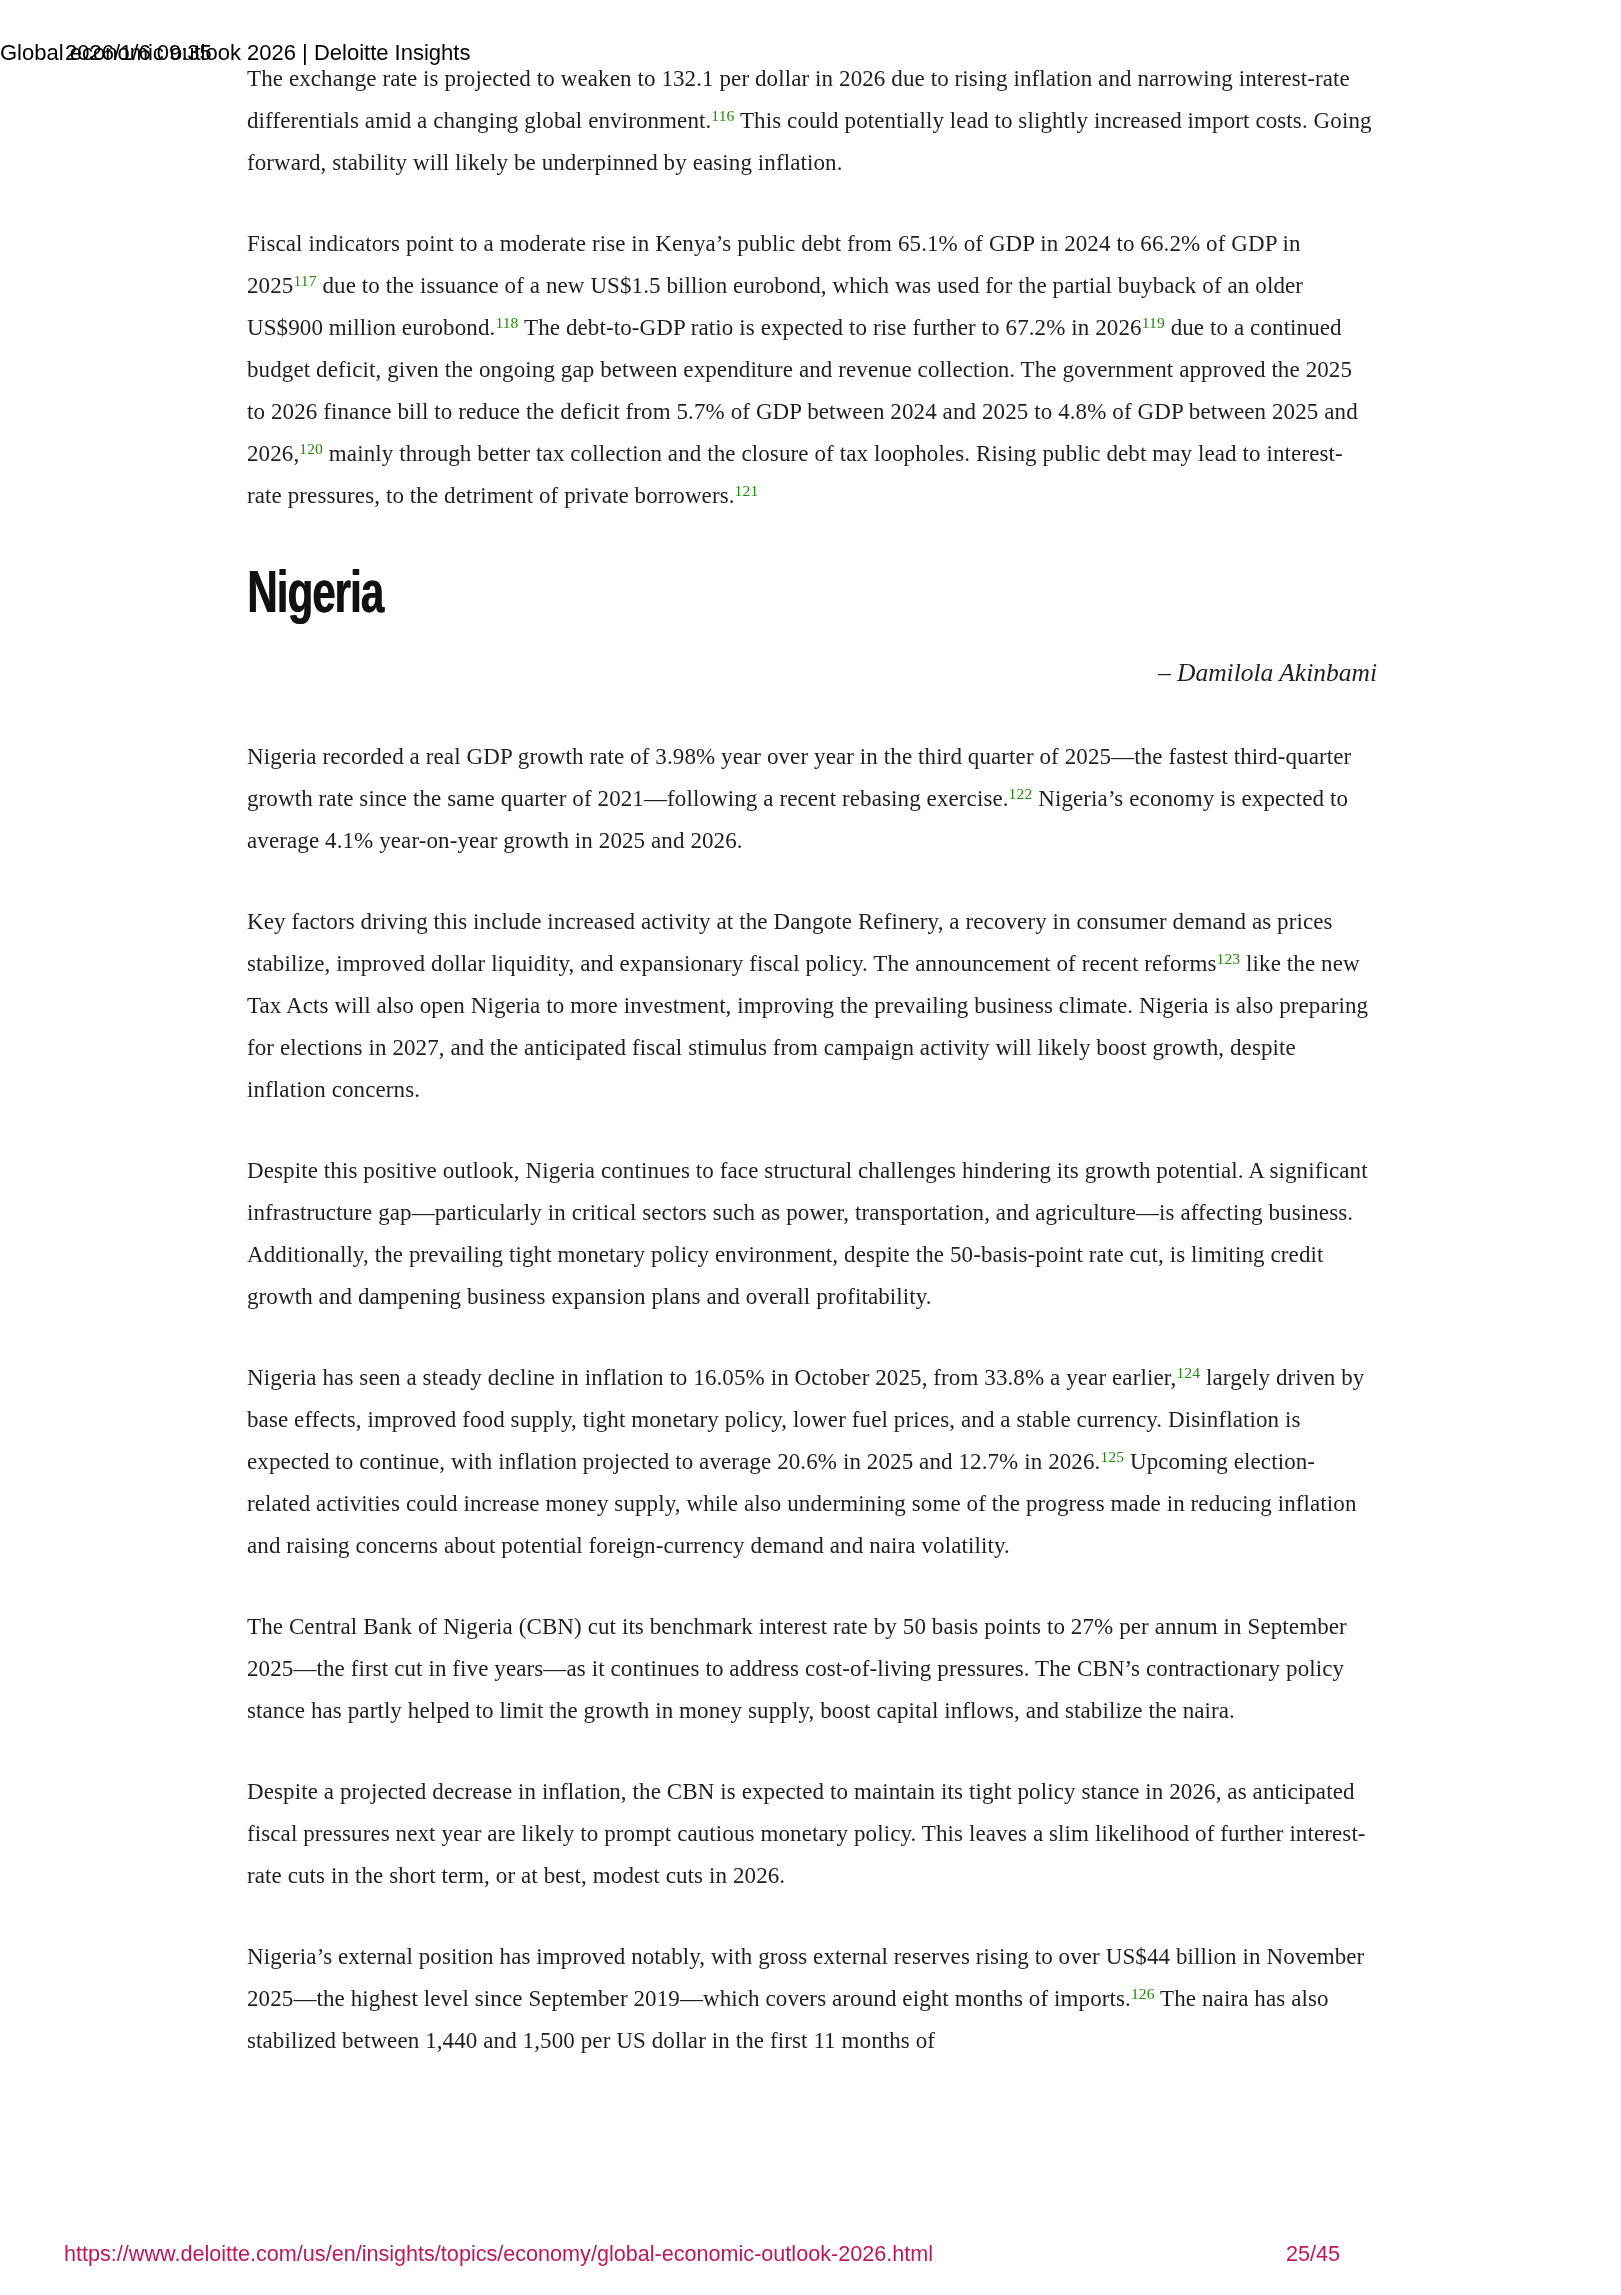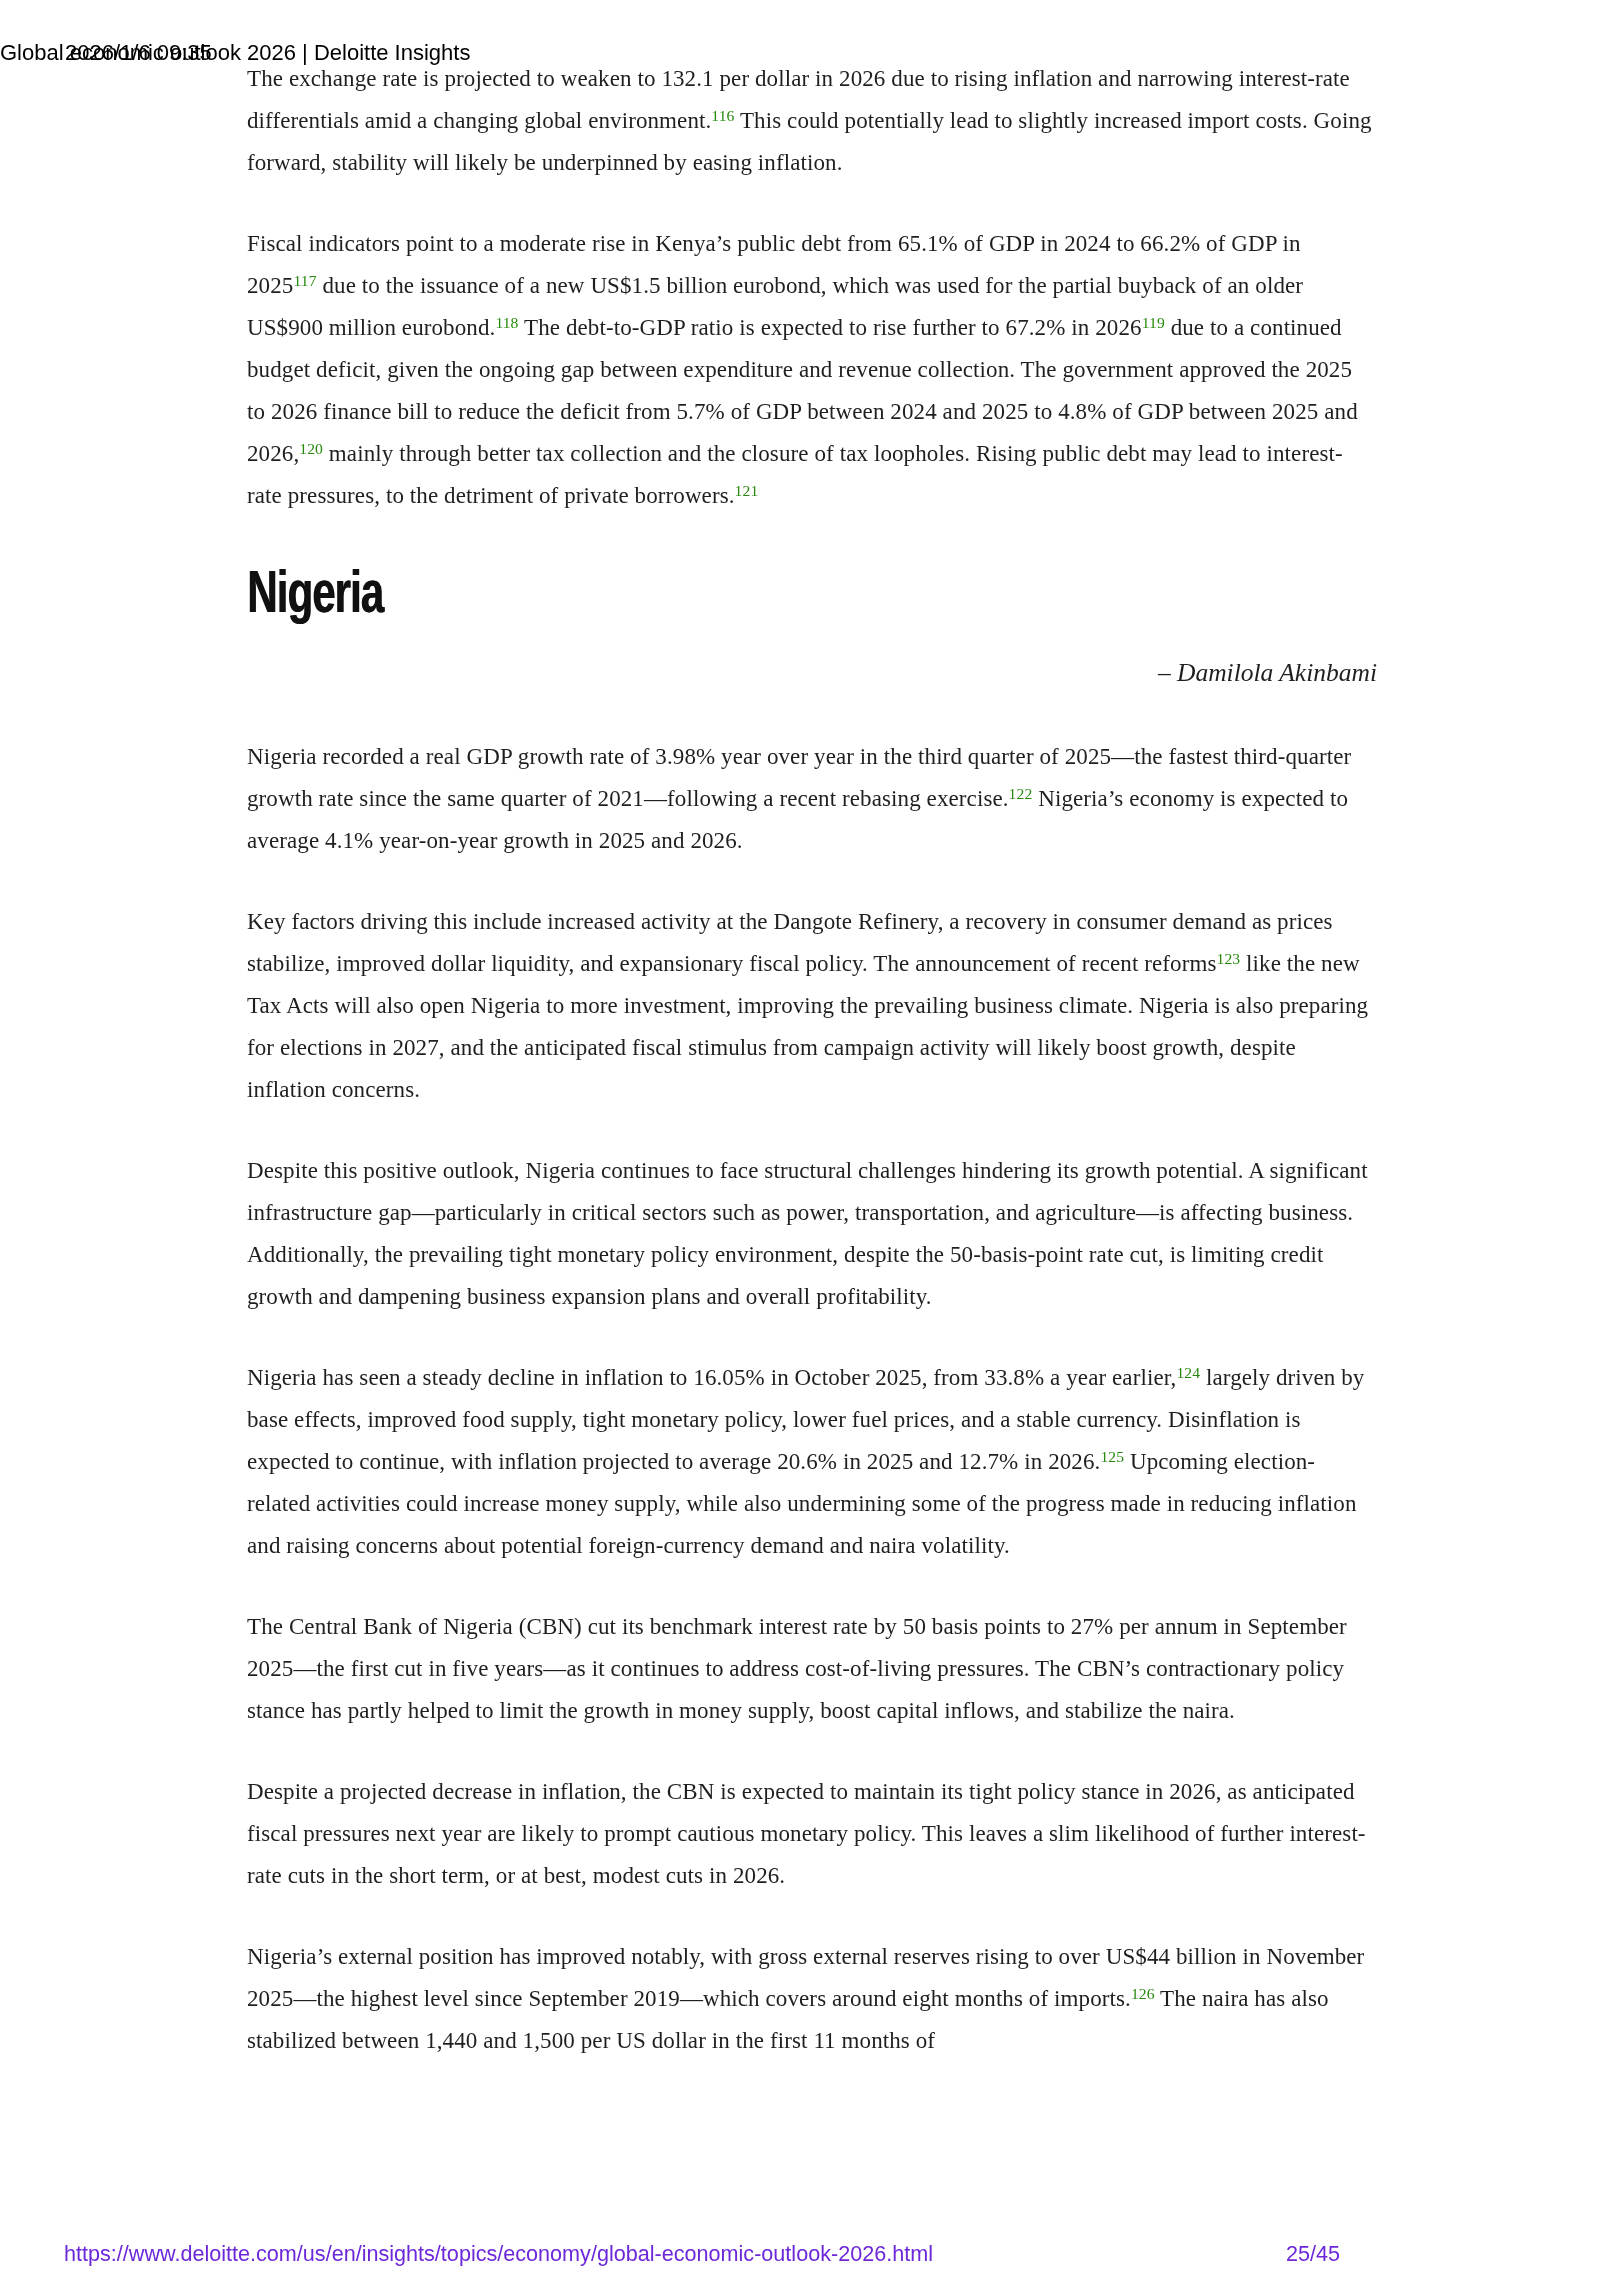--- a/index.html
+++ b/index.html
@@ -43,21 +43,21 @@
   }
   .print-footer {
     position: absolute;
     bottom: 27.5px;
     left: 0;
     right: 0;
     height: 27.5px;
     font-family: "Liberation Sans", sans-serif;
     font-size: 21.6px;
     line-height: 27.5px;
-    color: #6d28d9;
+    color: #be185d;
   }
   .ftr-url {
     position: absolute;
     left: 64px;
     top: 0;
     white-space: nowrap;
   }
   .ftr-page {
     position: absolute;
     right: 65px;

